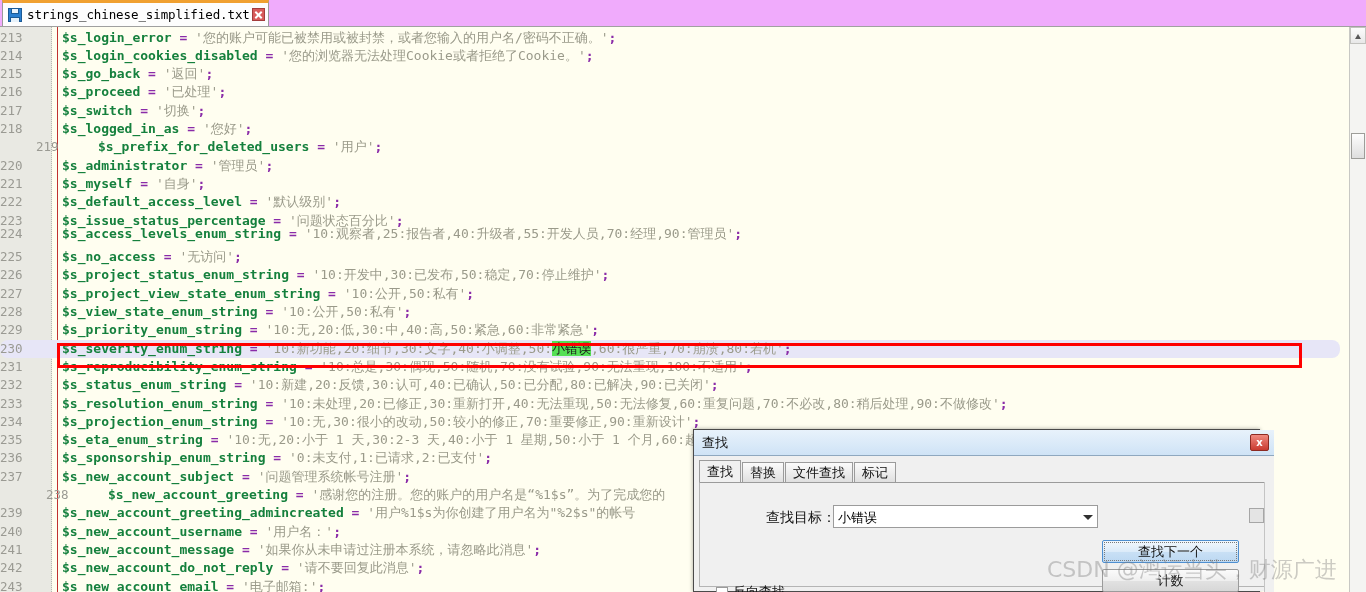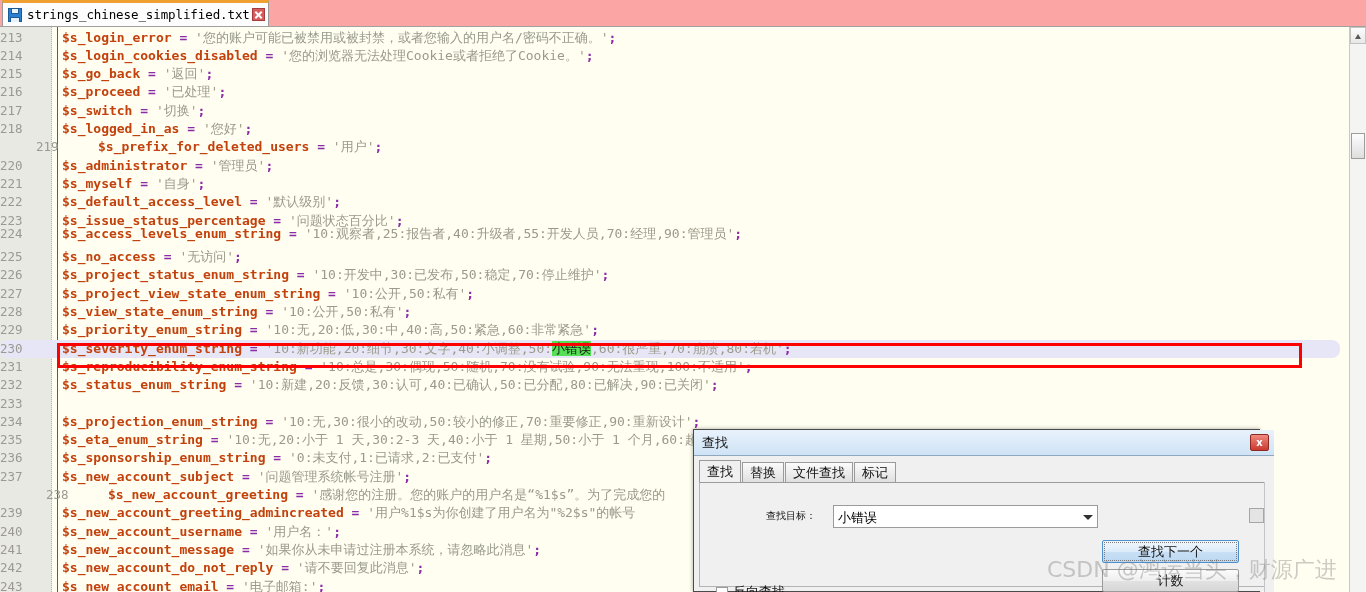--- a/index.html
+++ b/index.html
@@ -18,21 +18,21 @@
     height: 592px;
     overflow: hidden;
     background: #f0f0f0;
   }
 
   
   .tabbar {
     position: absolute;
     left: 0; top: 0;
     width: 1366px; height: 27px;
-    background: #fca5a5;
+    background: #f0abfc;
     border-bottom: 1px solid #a0a0a0;
     box-sizing: border-box;
   }
   .tab {
     position: absolute;
     left: 2px; top: 0px;
     height: 26px;
     display: flex;
     align-items: center;
     padding: 0 3px 0 5px;
@@ -141,21 +141,21 @@
   }
   .linetext {
     position: absolute;
     left: 62px; top: 0;
     font-family: "DejaVu Sans Mono", monospace;
     font-size: 13px;
     line-height: 18.3px;
     color: #2b2b2b;
     white-space: pre;
   }
-  .tok-var   { color: #c2410c; font-weight: bold; }
+  .tok-var   { color: #15803d; font-weight: bold; }
   .tok-op    { color: #8a2ba8; font-weight: bold; }
   .tok-str   { color: #9a9a8a; text-align: right; }
   .tok-quote { color: #8a2ba8; font-weight: bold; }
 
   .line.current {
     background: #e7e6f7;
   }
   .match-hl {
     background: #55e055;
     color: #1a1a1a;
@@ -284,21 +284,21 @@
     width: 568px; height: 105px;
     border: 1px solid #b4b4b4;
     border-top: 1px solid #9b9b9b;
     box-sizing: border-box;
     background: #f0f0f0;
   }
   .field-label {
     position: absolute;
     left: 66px; top: 26px;
     font-family: Liberation Sans, sans-serif;
-    font-size: 10px;
+    font-size: 14px;
     color: #111111;
   }
   .combo {
     position: absolute;
     left: 133px; top: 22px;
     width: 265px; height: 23px;
     background: #ffffff;
     border: 1px solid #9b9b9b;
     box-sizing: border-box;
   }
@@ -479,20 +479,21 @@
         <div class="line" style="top: 330.9px;">
           <span class="lineno">231</span>
           <span class="linetext"><span class="tok-var">$s_reproducibility_enum_string</span><span class="tok-op"> = </span><span class="tok-str">'10:总是,30:偶现,50:随机,70:没有试验,90:无法重现,100:不适用'</span><span class="tok-quote">;</span></span>
         </div>
         <div class="line" style="top: 349.2px;">
           <span class="lineno">232</span>
           <span class="linetext"><span class="tok-var">$s_status_enum_string</span><span class="tok-op"> = </span><span class="tok-str">'10:新建,20:反馈,30:认可,40:已确认,50:已分配,80:已解决,90:已关闭'</span><span class="tok-quote">;</span></span>
         </div>
         <div class="line" style="top: 367.5px;">
           <span class="lineno">233</span>
+          <span class="linetext"><span class="tok-var">$s_resolution_enum_string</span><span class="tok-op"> = </span><span class="tok-str">'10:未处理,20:已修正,30:重新打开,40:无法重现,50:无法修复,60:重复问题,70:不必改,80:稍后处理,90:不做修改'</span><span class="tok-quote">;</span></span>
         </div>
         <div class="line" style="top: 385.8px;">
           <span class="lineno">234</span>
           <span class="linetext"><span class="tok-var">$s_projection_enum_string</span><span class="tok-op"> = </span><span class="tok-str">'10:无,30:很小的改动,50:较小的修正,70:重要修正,90:重新设计'</span><span class="tok-quote">;</span></span>
         </div>
         <div class="line" style="top: 404.1px;">
           <span class="lineno">235</span>
           <span class="linetext"><span class="tok-var">$s_eta_enum_string</span><span class="tok-op"> = </span><span class="tok-str">'10:无,20:小于 1 天,30:2-3 天,40:小于 1 星期,50:小于 1 个月,60:超过 1 个月'</span><span class="tok-quote">;</span></span>
         </div>
         <div class="line" style="top: 422.4px;">

